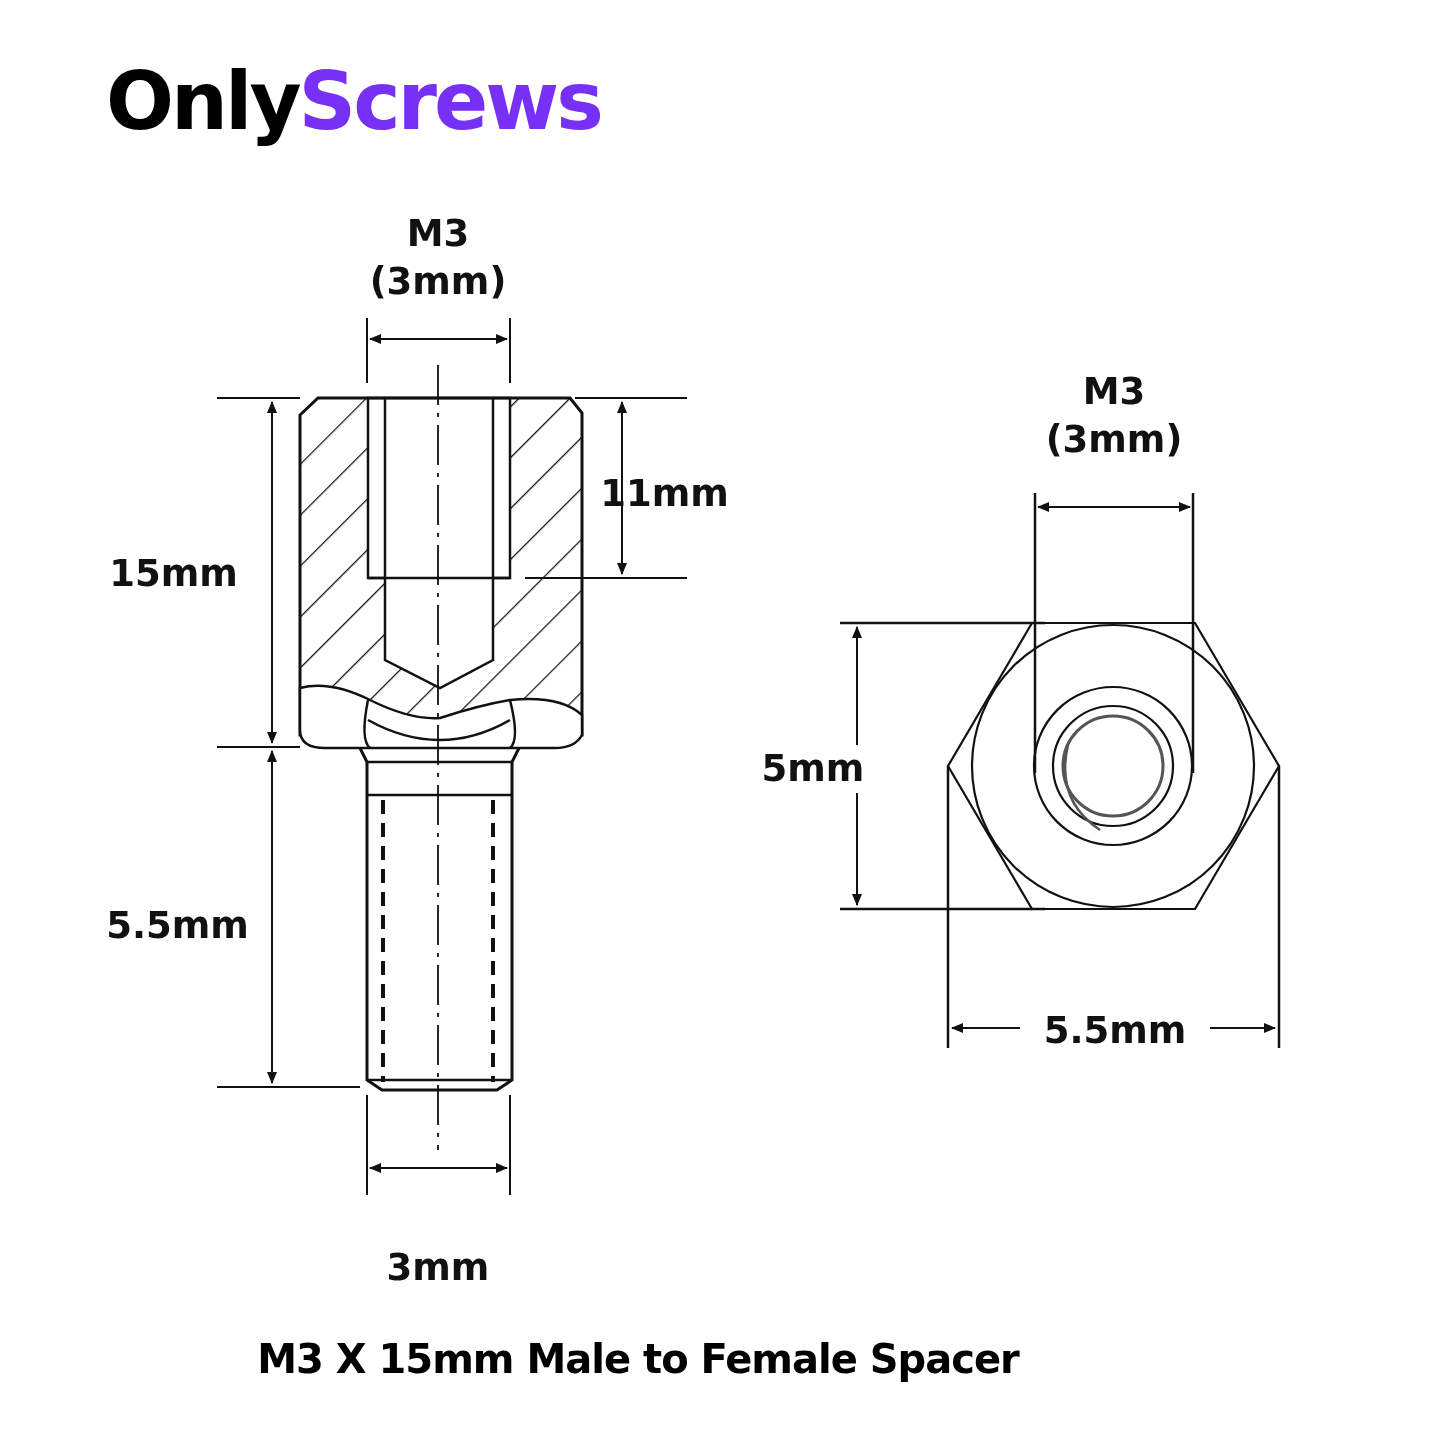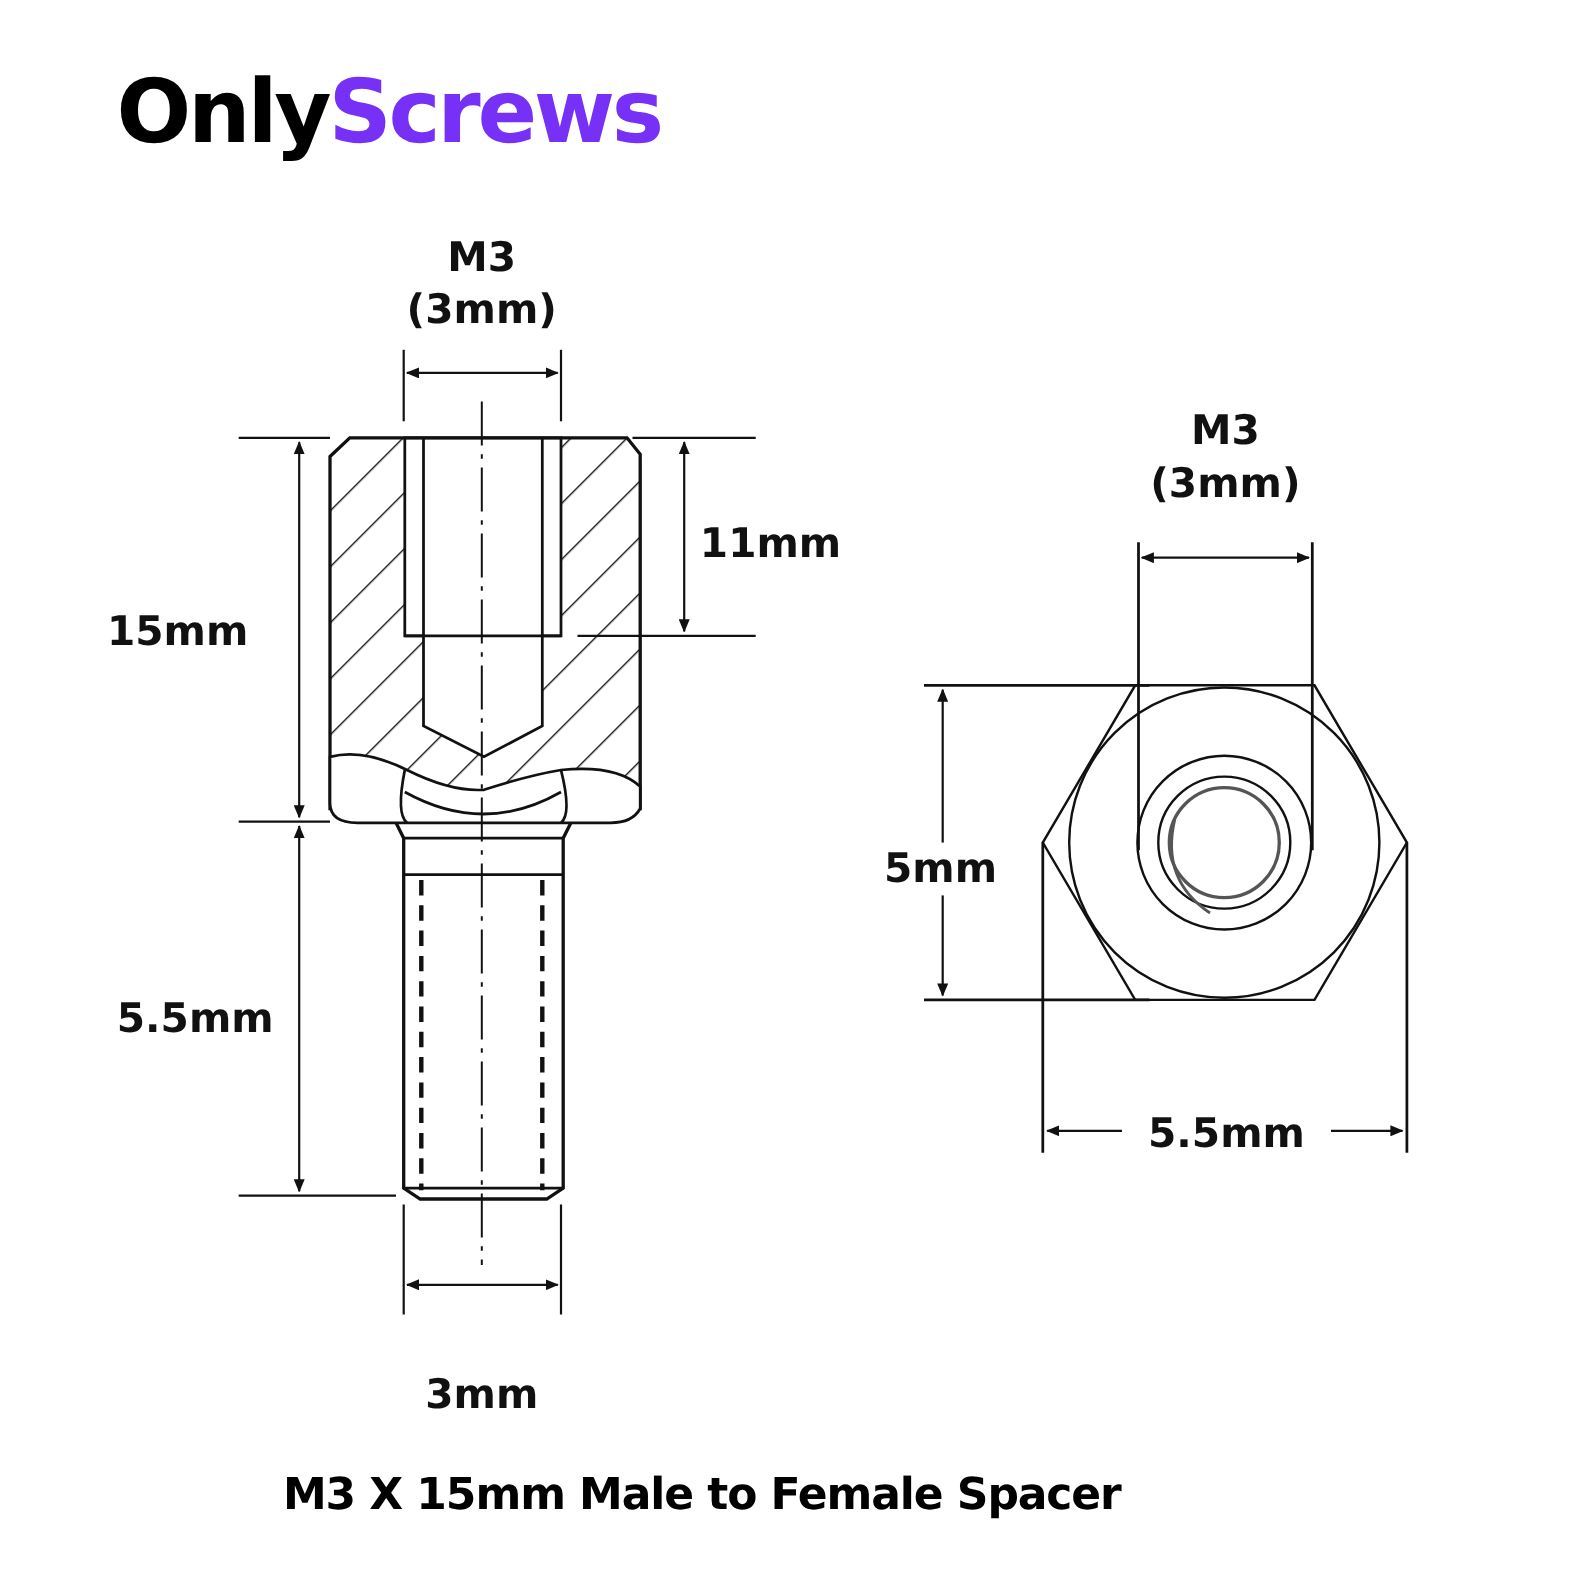--- a/index.html
+++ b/index.html
@@ -109,25 +109,25 @@
     <line x1="1279" y1="766" x2="1279" y2="1048" stroke-width="2.5"></line>
     <line x1="952" y1="1028" x2="1020" y2="1028" marker-start="url(#arr)"></line>
     <line x1="1210" y1="1028" x2="1275" y2="1028" marker-end="url(#arr)"></line>
   </g>
 </svg>
 
 <div class="dim" style="left:358px; top:210px; width:160px;">
   <div>M3</div>
   <div>(3mm)</div>
 </div>
-<div class="dim" style="left:79px; top:550px; width:165px;">15mm</div>
-<div class="dim" style="left:628px; top:470px; width:145px;">11mm</div>
+<div class="dim" style="left:91px; top:550px; width:165px;">15mm</div>
+<div class="dim" style="left:592px; top:470px; width:145px;">11mm</div>
 <div class="dim" style="left:95px; top:902px; width:165px;">5.5mm</div>
 <div class="dim" style="left:358px; top:1244px; width:160px;">3mm</div>
 
 <div class="dim" style="left:1034px; top:368px; width:160px;">
   <div>M3</div>
   <div>(3mm)</div>
 </div>
-<div class="dim" style="left:790px; top:745px; width:130px; background:#fff;margin-top:21px;">5mm</div>
+<div class="dim" style="left:748px; top:745px; width:130px; background:#fff;">5mm</div>
 <div class="dim" style="left:1030px; top:1007px; width:170px;">5.5mm</div>
 
 <div class="caption">M3 X 15mm Male to Female Spacer</div>
 
 </body></html>

